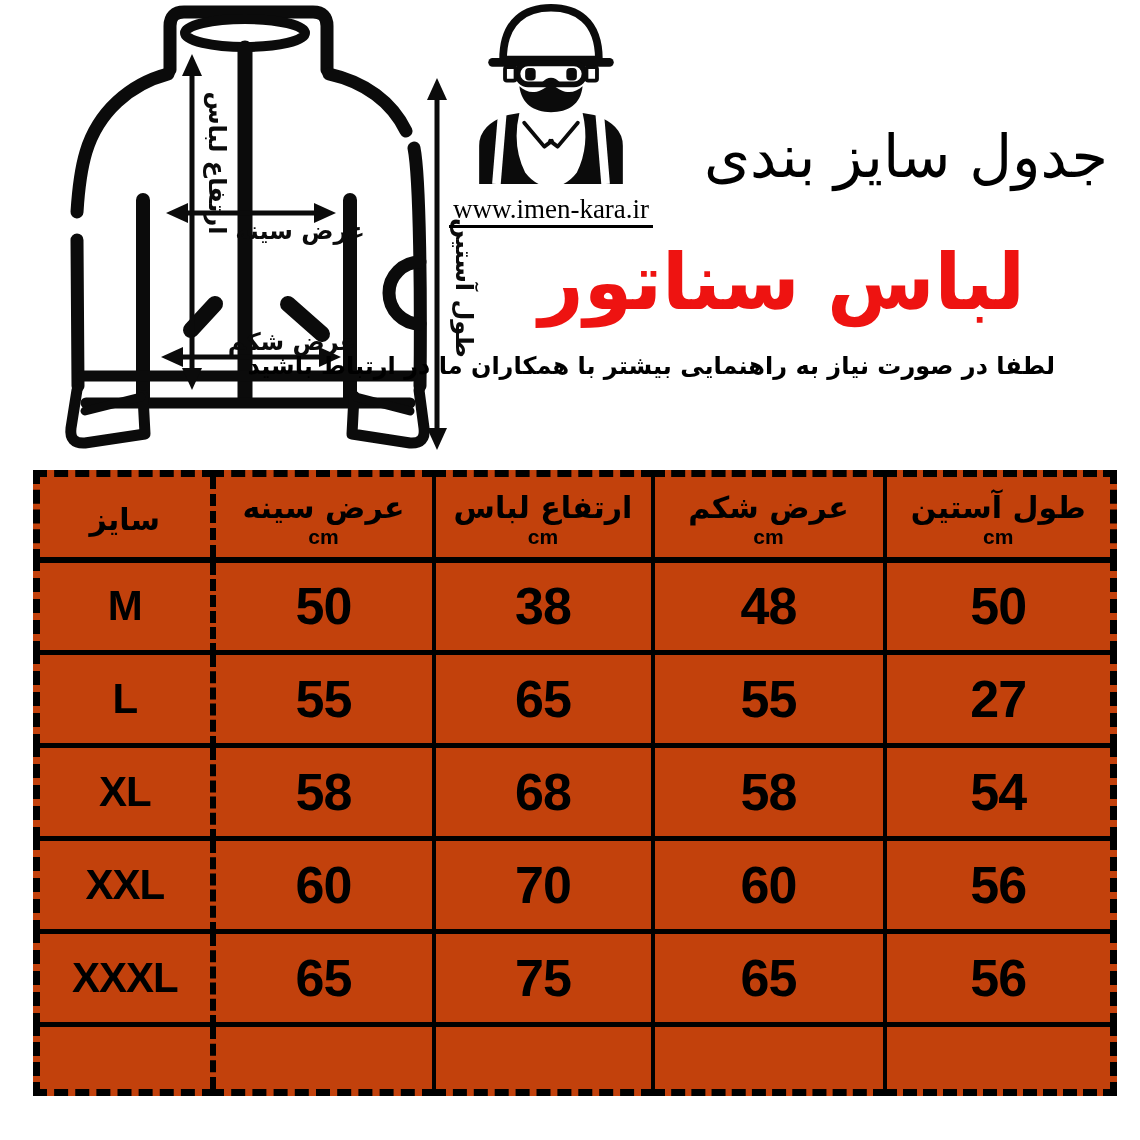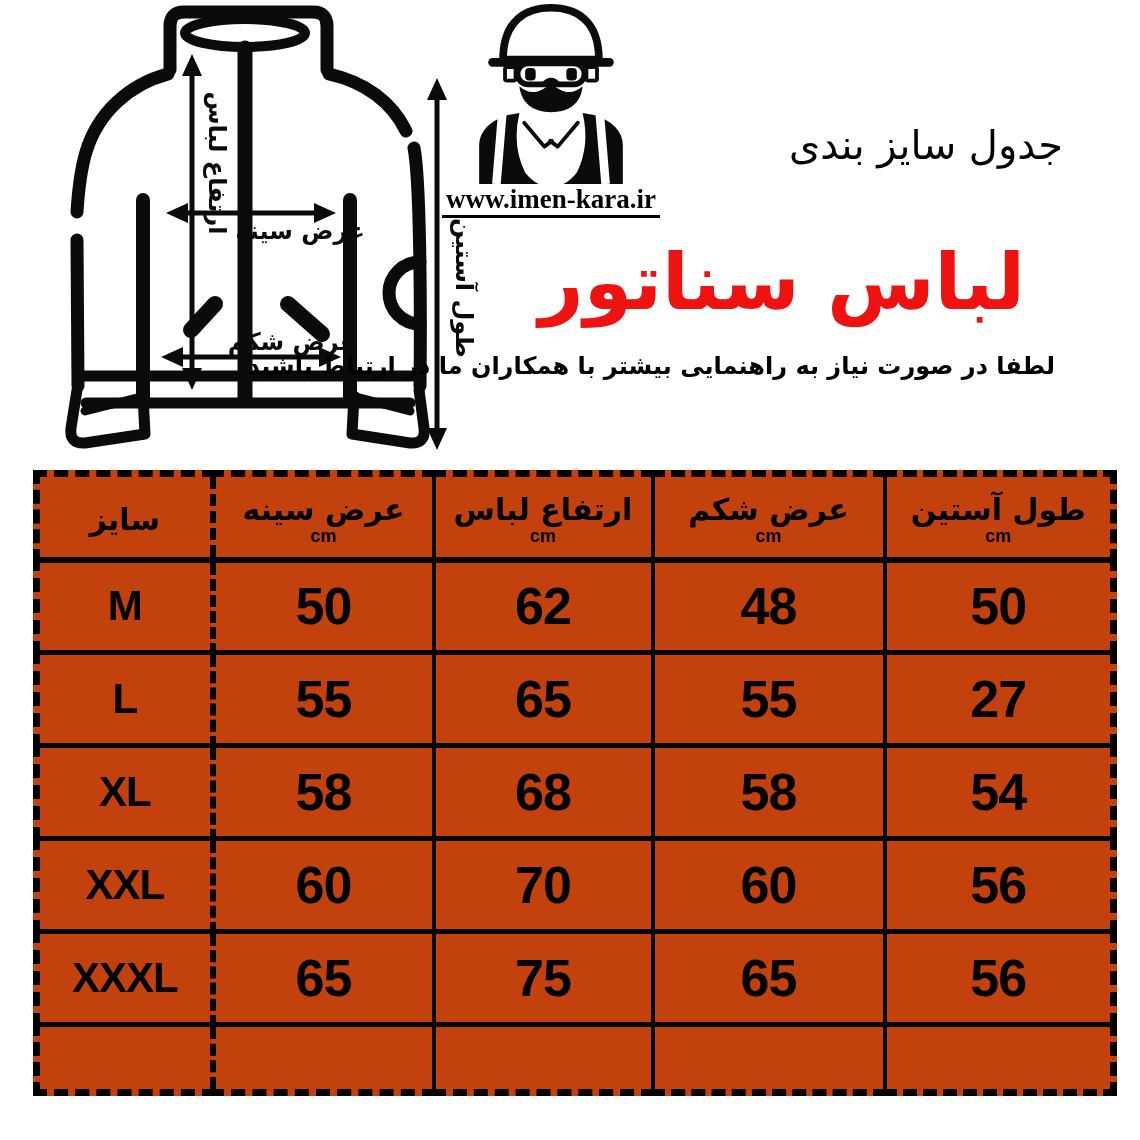--- a/index.html
+++ b/index.html
@@ -5,31 +5,31 @@
   html, body { margin: 0; padding: 0; background: #ffffff; }
   body {
     width: 1140px; height: 1140px; position: relative; overflow: hidden;
     font-family: "DejaVu Sans", sans-serif; color: #000;
   }
   
   .jacket-diagram { position: absolute; left: 0; top: 0; width: 480px; height: 465px; }
   .logo { position: absolute; left: 441px; top: 2px; width: 220px; text-align: center; }
   .logo svg { display: block; margin: 0 auto; width: 172px; height: 182px; }
   .logo .website {
-    display: inline-block; font-family: "Liberation Serif", serif; font-weight: bold;
+    display: inline-block; font-family: "Liberation Serif", serif; font-weight: normal;
     font-size: 27px; letter-spacing: 0px; border-bottom: 3px solid #000;
-    padding: 0 4px 2px 4px; line-height: 1.0; margin-top: 2px;
+    padding: 0 4px 2px 4px; line-height: 1.0; margin-top: 12px;
   }
   .logo .brand {
     font-family: "DejaVu Sans", sans-serif; font-weight: bold; font-size: 26px;
     direction: rtl; margin-top: 3px;
   }
   .page-title {
-    position: absolute; top: 122px; right: 24px; width: 380px;
-    direction: rtl; text-align: center; font-size: 40px; font-weight: normal;
+    position: absolute; top: 122px; right: 32px; width: 380px;
+    direction: rtl; text-align: center; font-size: 59px; font-weight: normal;
     white-space: nowrap;
   }
   .product-title {
     position: absolute; left: 565px; top: 240px; width: 460px;
     direction: rtl; text-align: right; font-size: 78px; font-weight: bold;
     line-height: 1.1; white-space: nowrap;
   }
   .note {
     position: absolute; left: 455px; top: 352px; width: 600px;
     direction: rtl; text-align: center; font-size: 24px; font-weight: bold;
@@ -45,21 +45,21 @@
     text-align: center; vertical-align: middle; padding: 0; overflow: hidden;
   }
   .size-table thead tr { height: 86px; border-bottom: 6px solid #000; }
   .size-table tbody tr { height: 93px; border-bottom: 5px solid #000; }
   .size-table tbody tr.empty-row { height: 68px; border-bottom: none; }
   .size-table th:first-child, .size-table td:first-child { border-right: 6px dashed #000; }
   .size-table th:nth-child(2), .size-table td:nth-child(2),
   .size-table th:nth-child(3), .size-table td:nth-child(3),
   .size-table th:nth-child(4), .size-table td:nth-child(4) { border-right: 4px solid #000; }
   .h-label { direction: rtl; font-weight: bold; font-size: 30px; line-height: 1.15; padding-top: 6px; }
-  .h-unit  { font-family: "Liberation Sans", sans-serif; font-weight: bold; font-size: 18px; line-height: 1.1; }
+  .h-unit  { font-family: "Liberation Sans", sans-serif; font-weight: bold; font-size: 21px; line-height: 1.1; }
   td.num   { font-family: "Liberation Sans", sans-serif; font-weight: bold; font-size: 52px; letter-spacing: -1px; }
   td.size-label { font-family: "Liberation Sans", sans-serif; font-weight: bold; font-size: 42px; letter-spacing: -1px; }
   
   .stroke { fill: none; stroke: #0b0b0b; stroke-linecap: round; stroke-linejoin: round; }
   .fillb  { fill: #0b0b0b; stroke: none; }
   .fillw  { fill: #ffffff; }
   .diagram-label { font-family: "DejaVu Sans", sans-serif; font-weight: bold; font-size: 24px; fill: #0b0b0b; }
 </style>
 </head>
 <body>
@@ -185,21 +185,21 @@
       <th>
         <div class="h-label">طول آستین</div>
         <div class="h-unit">cm</div>
       </th>
     </tr>
   </thead>
   <tbody>
     <tr>
       <td class="size-label">M</td>
       <td class="num">50</td>
-      <td class="num">62</td>
+      <td class="num">38</td>
       <td class="num">48</td>
       <td class="num">50</td>
     </tr>
     <tr>
       <td class="size-label">L</td>
       <td class="num">55</td>
       <td class="num">65</td>
       <td class="num">55</td>
       <td class="num">27</td>
     </tr>

